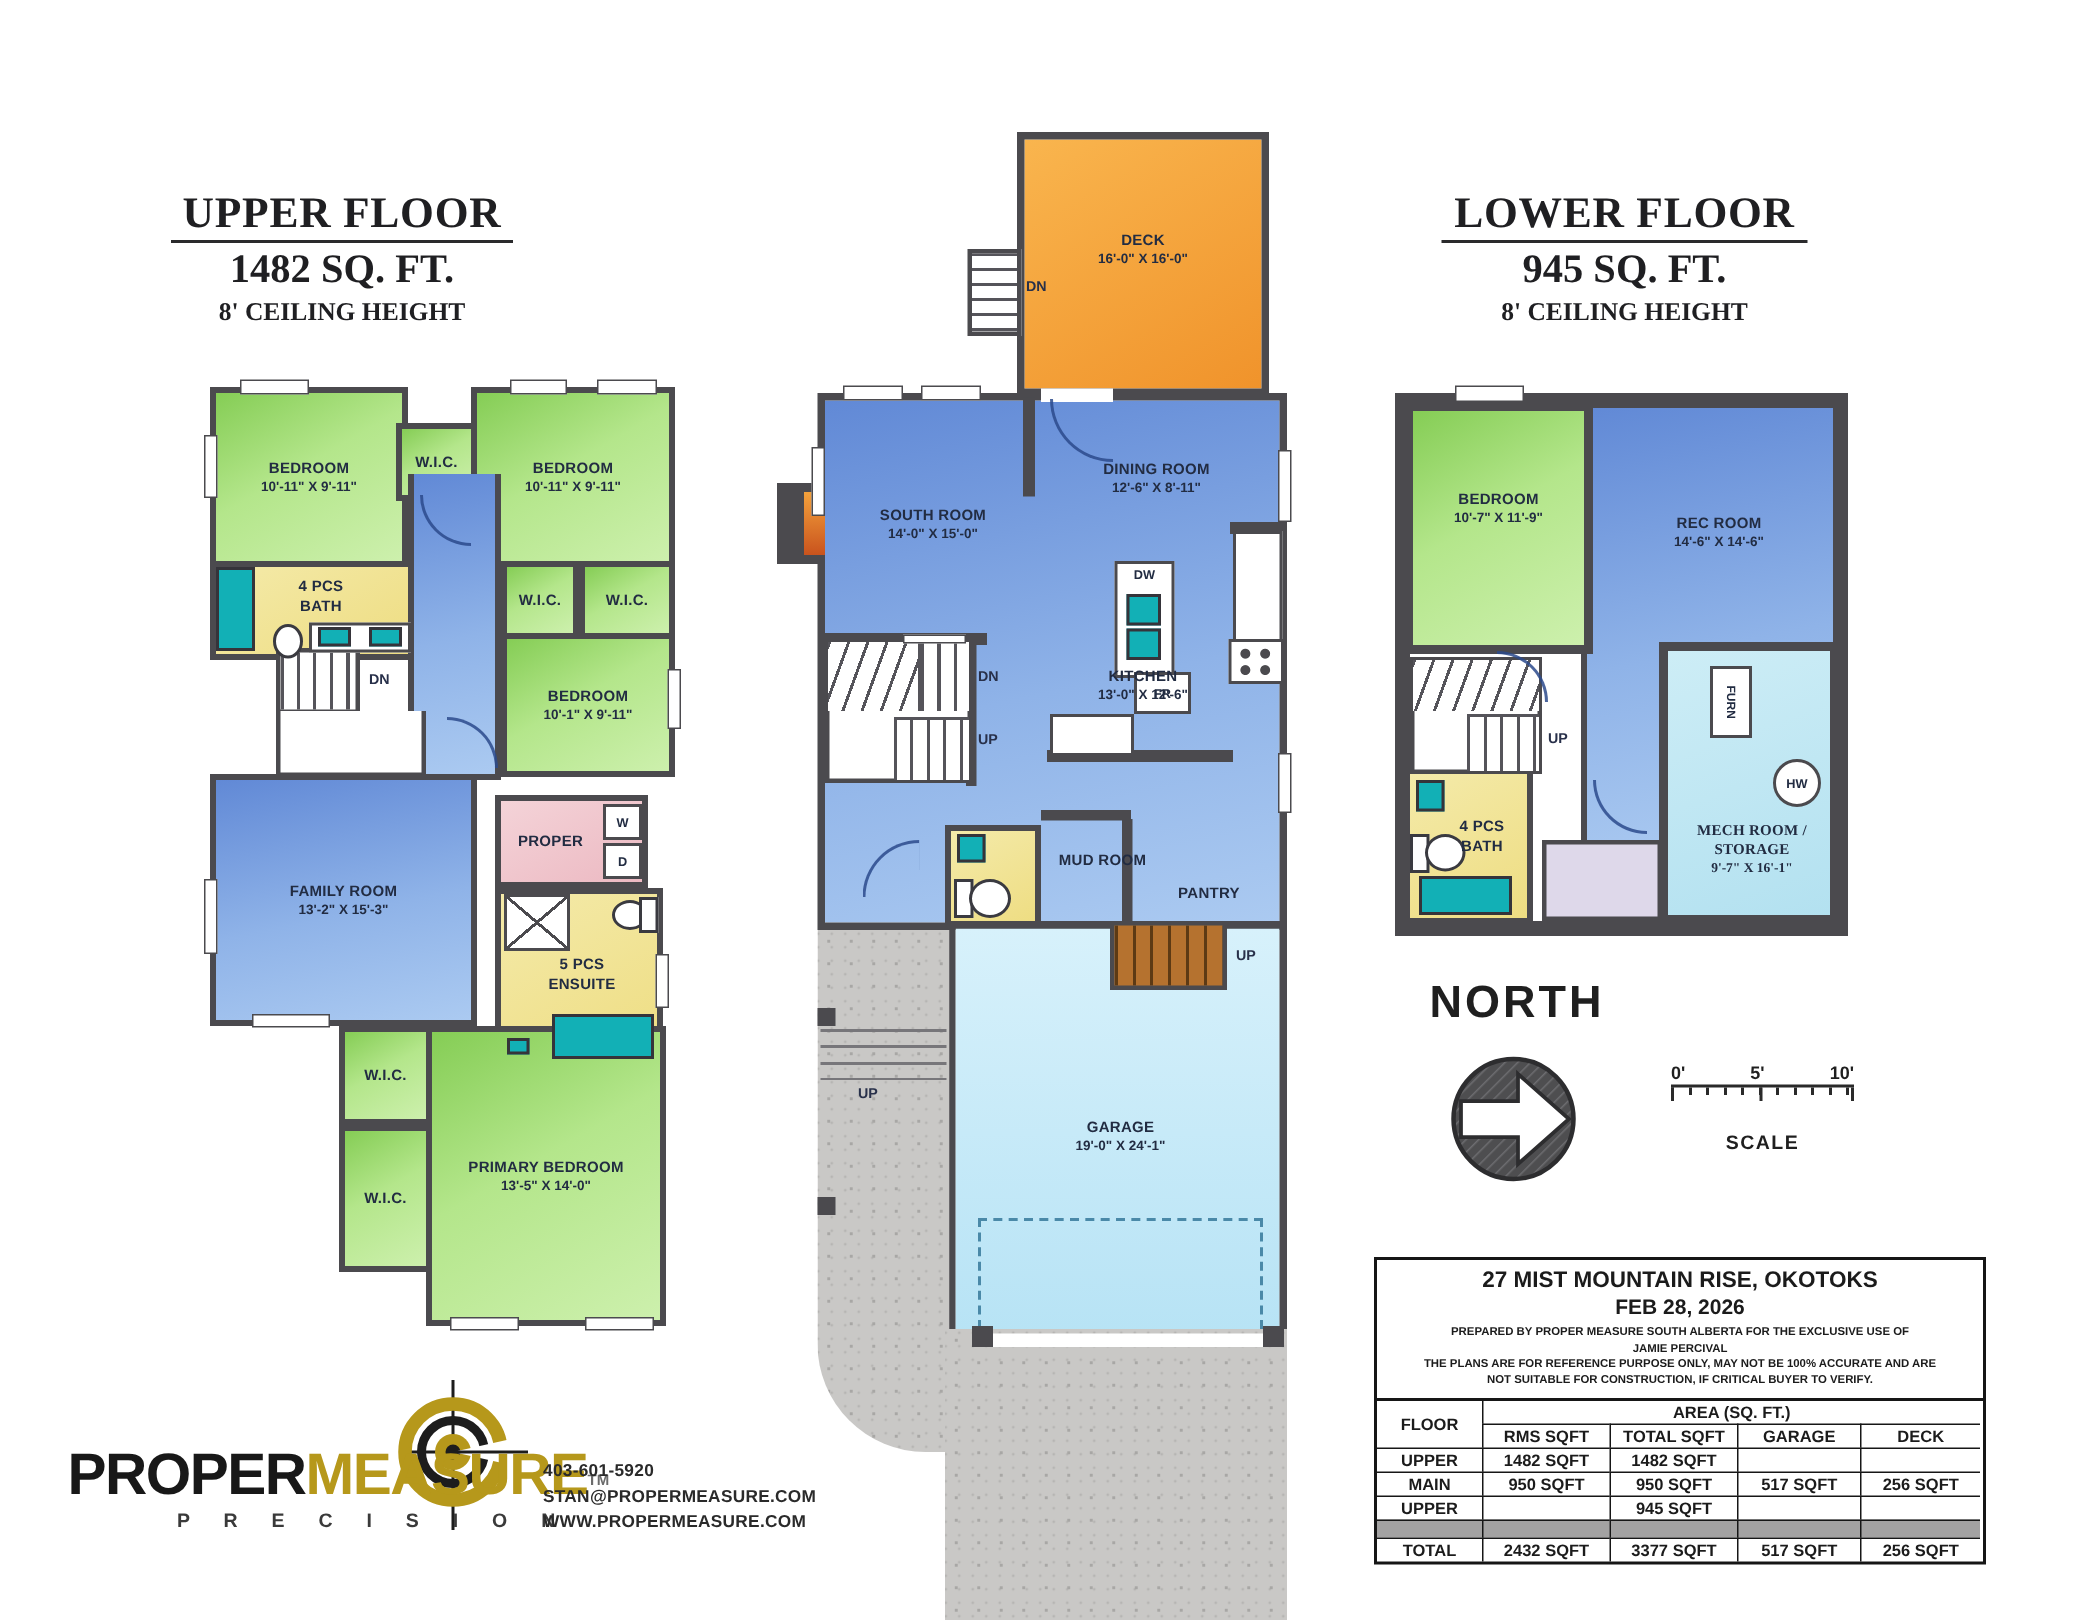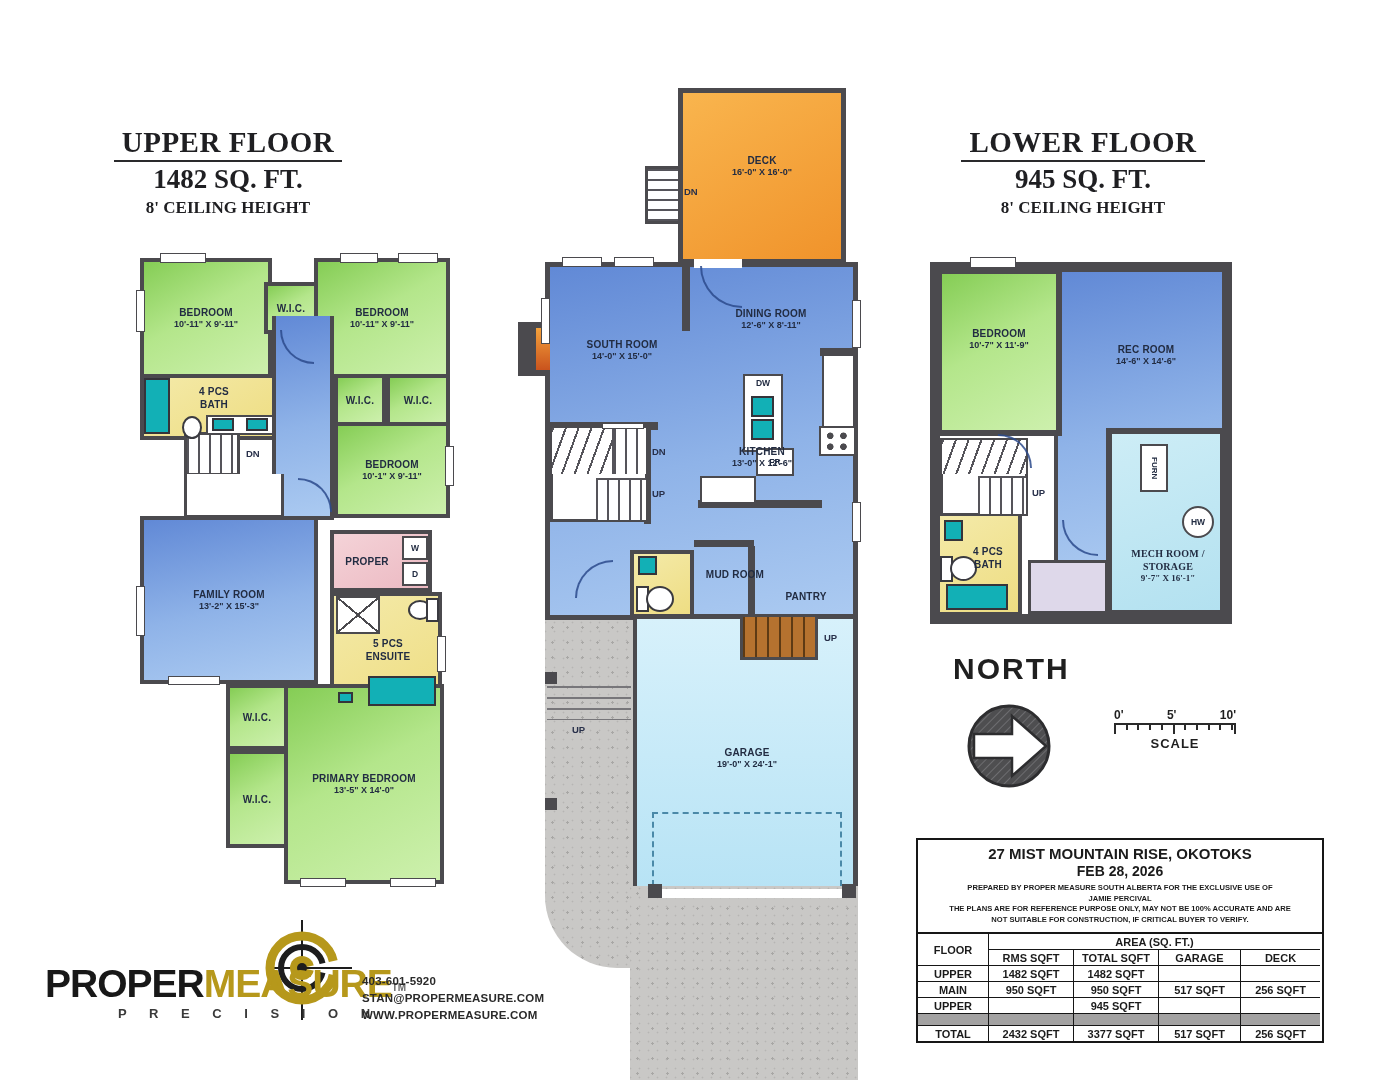--- a/index.html
+++ b/index.html
@@ -74,21 +74,21 @@
   .contact{position:absolute;left:362px;top:973px;font-size:11.5px;font-weight:800;color:#2a2a2a;
            line-height:17px;z-index:40;letter-spacing:.2px;}
   .north-word{position:absolute;left:953px;top:652px;font-size:30px;font-weight:600;color:#1f1f1f;
               letter-spacing:2px;z-index:40;}
   .scale-wrap{position:absolute;left:1114px;top:708px;width:122px;z-index:40;color:#1f1f1f;}
   .scale-labels{display:flex;justify-content:space-between;font-size:12px;font-weight:700;}
   .scale-bar{position:relative;margin-top:1px;height:9px;border-top:2.5px solid #2a2a2a;
      background-image:repeating-linear-gradient(90deg,#2a2a2a 0 2px,transparent 2px 11.7px);
      background-size:100% 5px;background-repeat:no-repeat;}
   .scale-bar .mj{position:absolute;top:0;width:2px;height:9px;background:#2a2a2a;}
-  .scale-word{text-align:center;font-size:13px;font-weight:700;margin-top:2px;letter-spacing:1px;}
+  .scale-word{text-align:center;font-size:13px;font-weight:700;margin-top:20px;letter-spacing:1px;}
 </style>
 </head>
 <body>
 
 <div class="canvas">
 
   <div class="floor-head" style="left:78px;top:126px;width:300px;">
     <div class="fh-title">UPPER FLOOR</div>
     <div class="fh-area">1482 SQ. FT.</div>
     <div class="fh-ceil">8' CEILING HEIGHT</div>

